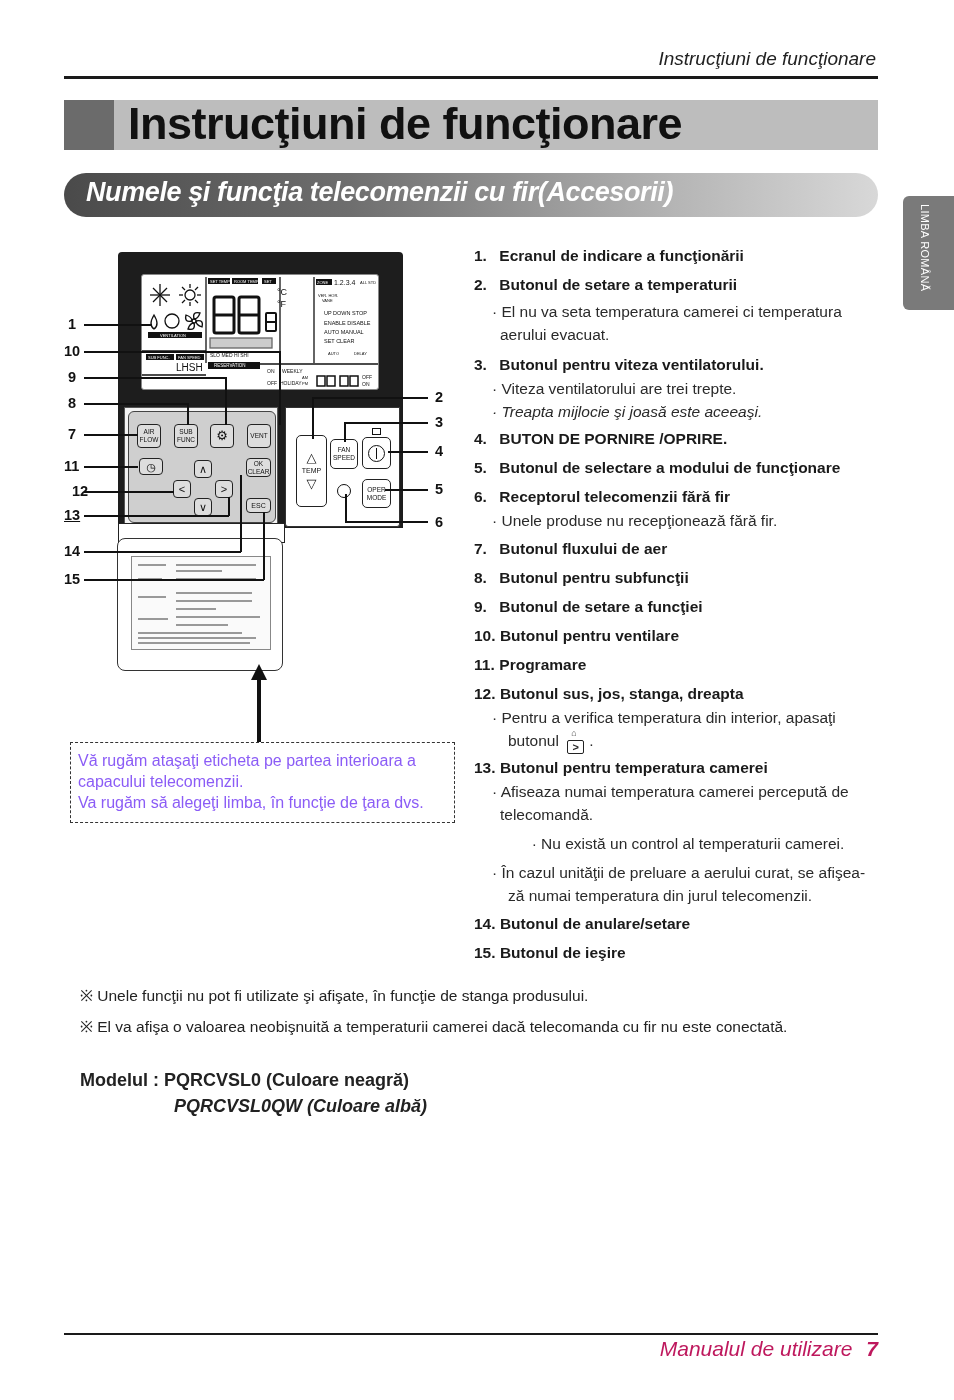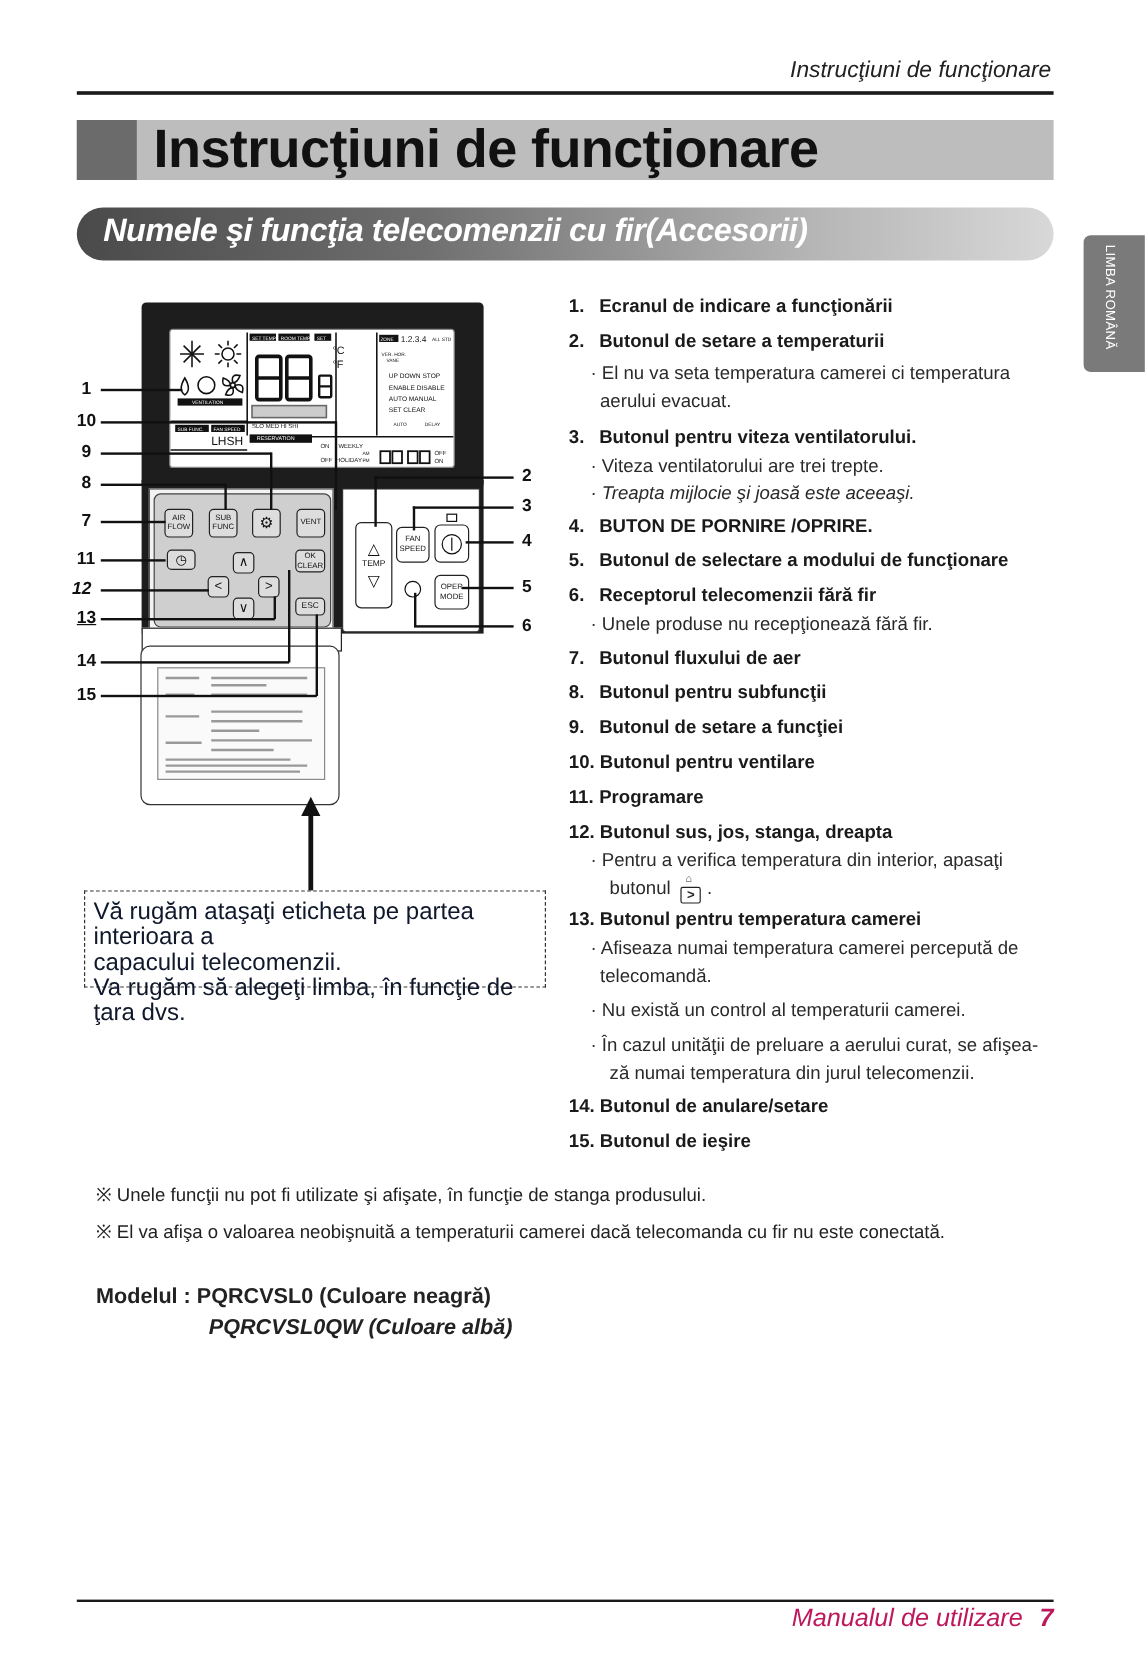--- a/index.html
+++ b/index.html
@@ -48,21 +48,21 @@
   .panel-left-inner { left:128px; top:411px; width:146px; height:110px; background:#cfcfcf; border:1px solid #444; border-radius:6px; }
   .panel-right { left:285px; top:407px; width:113px; height:118px; background:#fff; border:1px solid #333; border-radius:0 0 3px 3px; }
   .btn { position:absolute; border:1.5px solid #222; border-radius:4px; background:#ddd; font-size:6.5px; text-align:center; line-height:8px; color:#111; display:flex; align-items:center; justify-content:center; }
   .btn.w { background:#fff; border-radius:5px; }
   .hinge { left:118px; top:523px; width:165px; height:18px; background:#fff; border:1px solid #222; }
   .cover { left:117px; top:538px; width:164px; height:131px; background:#fff; border:1.5px solid #333; border-radius:8px; }
   .label-sheet { left:131px; top:556px; width:138px; height:92px; border:1px solid #888; background:#fafafa; }
   .callout { font-size:14.5px; font-weight:bold; color:#111; }
   .ldr { position:absolute; background:#111; }
   .dashed-box { left:70px; top:742px; width:383px; height:79px; border:1px dashed #333; }
-  .dashed-box .txt { position:absolute; left:7px; top:7px; font-size:20px; line-height:21px; color:#0f172a; }
+  .dashed-box .txt { position:absolute; left:7px; top:7px; font-size:16px; line-height:21px; color:#8b5cf6; }
 </style>
 </head>
 <body>
 
 <div class="abs running-head">Instrucţiuni de funcţionare</div>
 <div class="abs head-rule"></div>
 <div class="abs title-bar">
   <div class="accent"></div>
   <div class="txt">Instrucţiuni de funcţionare</div>
 </div>
@@ -259,21 +259,21 @@
 
   <div class="ldr" style="left:257px;top:678px;width:4px;height:64px;"></div>
   <div class="abs" style="left:251px;top:664px;width:0;height:0;border-left:8px solid transparent;border-right:8px solid transparent;border-bottom:16px solid #111;"></div>
 
   <div class="abs callout" style="left:68px;top:316px;">1</div>
   <div class="abs callout" style="left:64px;top:343px;">10</div>
   <div class="abs callout" style="left:68px;top:369px;">9</div>
   <div class="abs callout" style="left:68px;top:395px;">8</div>
   <div class="abs callout" style="left:68px;top:426px;">7</div>
   <div class="abs callout" style="left:64px;top:458px;">11</div>
-  <div class="abs callout" style="left:60px;top:483px;font-style:italic;">12</div>
+  <div class="abs callout" style="left:72px;top:483px;">12</div>
   <div class="abs callout" style="left:64px;top:507px;text-decoration:underline;">13</div>
   <div class="abs callout" style="left:64px;top:543px;">14</div>
   <div class="abs callout" style="left:64px;top:571px;">15</div>
   <div class="abs callout" style="left:435px;top:389px;">2</div>
   <div class="abs callout" style="left:435px;top:414px;">3</div>
   <div class="abs callout" style="left:435px;top:443px;">4</div>
   <div class="abs callout" style="left:435px;top:481px;">5</div>
   <div class="abs callout" style="left:435px;top:514px;">6</div>
 
   <div class="abs dashed-box">
@@ -302,21 +302,21 @@
   <div class="item"><span class="num">10.</span> <span>Butonul pentru ventilare</span></div>
   <div class="item"><span class="num">11.</span> <span>Programare</span></div>
   <div class="item" style="margin-bottom:2px;"><span class="num">12.</span> <span>Butonul sus, jos, stanga, dreapta</span></div>
   <div class="sub" style="margin:0 0 5px 0;">· <span>Pentru a verifica temperatura din interior, apasaţi</span>
     <span class="cont"><span>butonul</span>
       <span class="mini-btn"><span class="house">⌂</span><span class="box">&gt;</span></span><span>.</span>
     </span>
   </div>
   <div class="item" style="margin-bottom:2px;"><span class="num">13.</span> <span>Butonul pentru temperatura camerei</span></div>
   <div class="sub" style="margin:0 0 6px 0;">· <span>Afiseaza numai temperatura camerei percepută de telecomandă.</span></div>
-  <div class="sub" style="margin:0 0 6px 0;">· <span>Nu există un control al temperaturii camerei.</span></div>
+  <div class="sub" style="margin:0 0 6px 0;text-align:center;">· <span>Nu există un control al temperaturii camerei.</span></div>
   <div class="sub" style="margin:0 0 7px 0;">· <span>În cazul unităţii de preluare a aerului curat, se afişea-</span>
     <span class="cont">ză numai temperatura din jurul telecomenzii.</span>
   </div>
   <div class="item"><span class="num">14.</span> <span>Butonul de anulare/setare</span></div>
   <div class="item"><span class="num">15.</span> <span>Butonul de ieşire</span></div>
 </div>
 
 <div class="abs notes">
   <div>※ Unele funcţii nu pot fi utilizate şi afişate, în funcţie de stanga produsului.</div>
   <div>※ El va afişa o valoarea neobişnuită a temperaturii camerei dacă telecomanda cu fir nu este conectată.</div>

